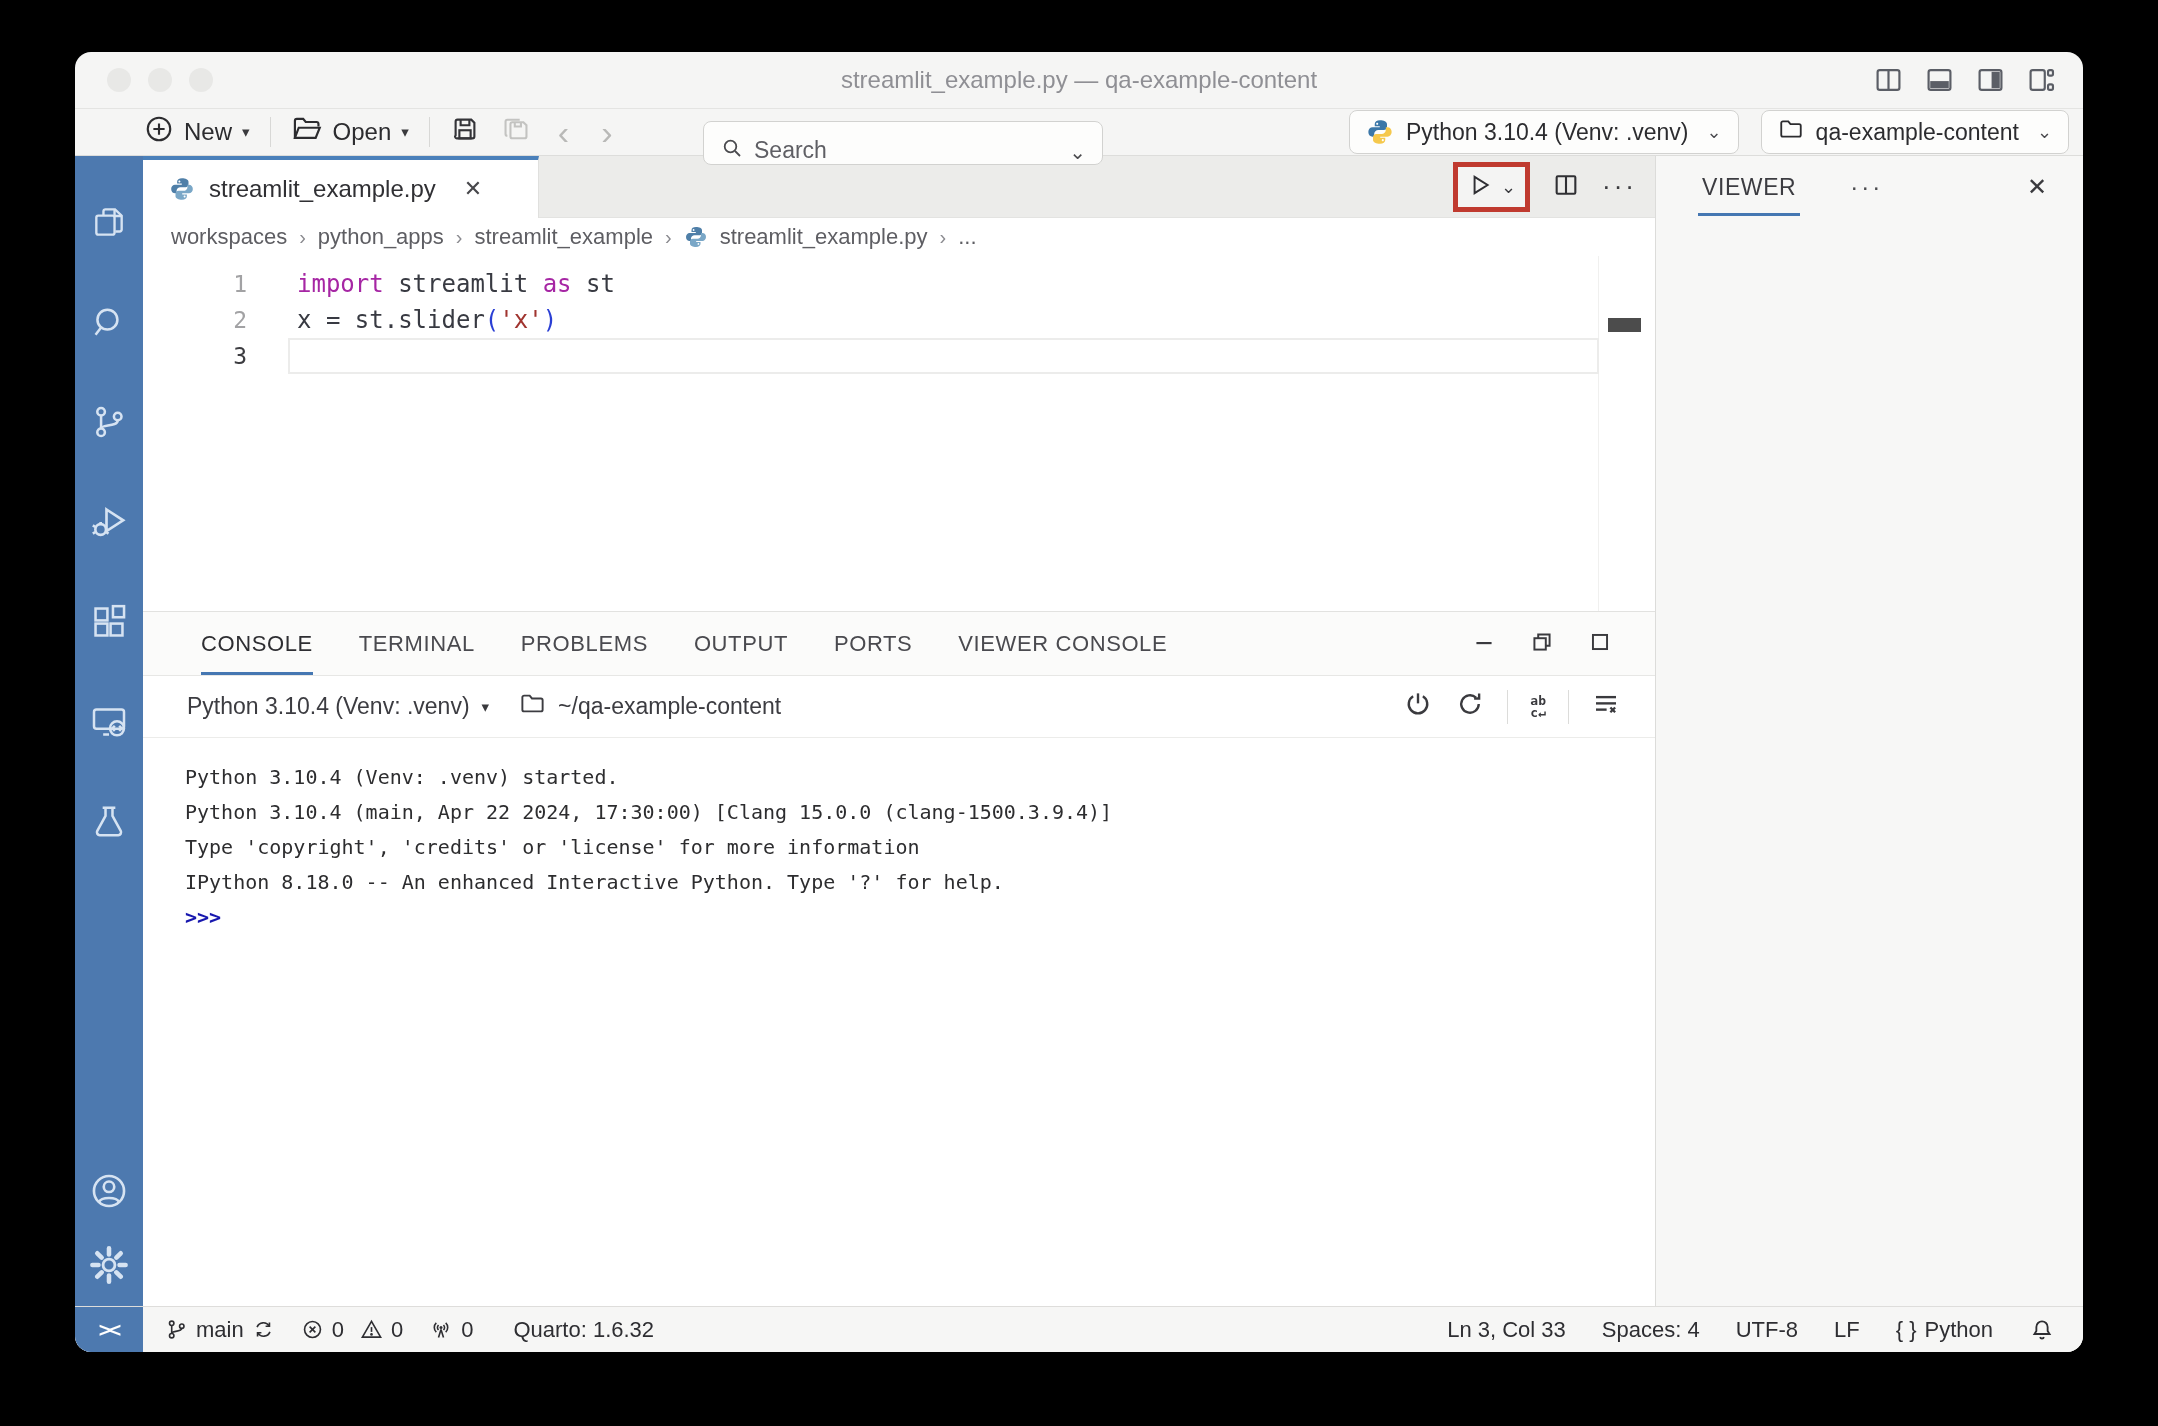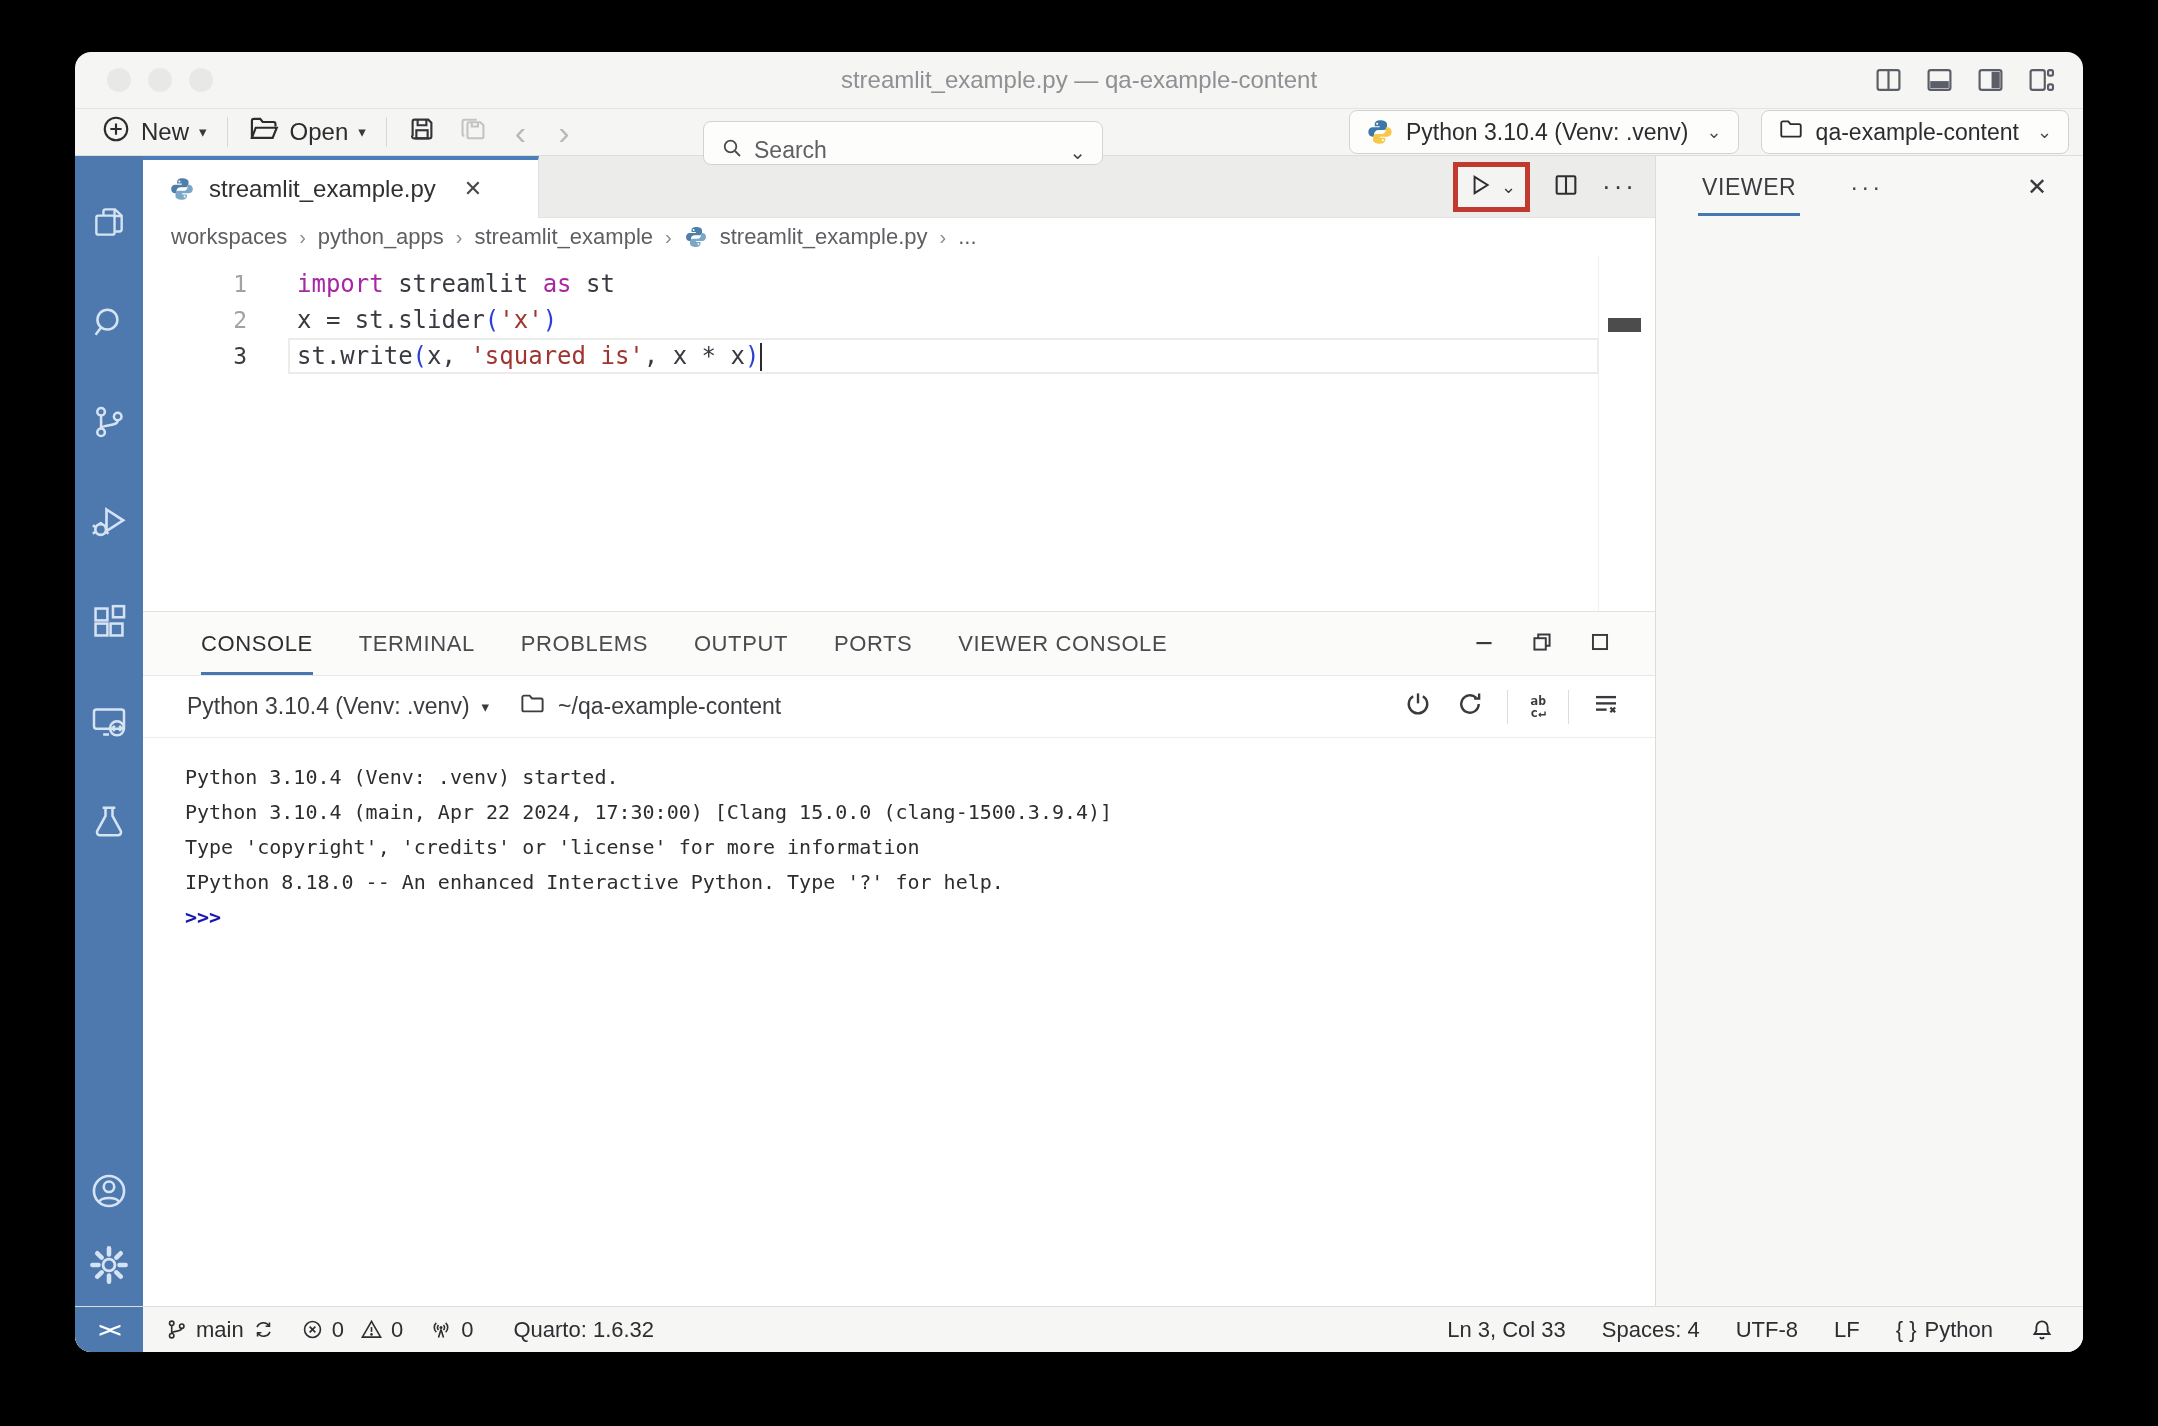--- a/index.html
+++ b/index.html
@@ -12,21 +12,21 @@
   
   .titlebar { height:56px; flex:none; display:flex; align-items:center; position:relative; }
   .traffic { display:flex; gap:17px; margin-left:32px; z-index:2; }
   .traffic span { width:24px; height:24px; border-radius:50%; background:#e8e8e6; }
   .wtitle { position:absolute; left:0; right:0; text-align:center; color:#8f8f94; font-size:24px; }
   .tb-layout-icons { margin-left:auto; display:flex; gap:24px; margin-right:28px; color:#5b5e66; z-index:2; align-items:center; }
   .tb-layout-icons svg { display:block; }
 
   
   .toolbar { height:48px; flex:none; border-top:1px solid #e4e4e2; border-bottom:1px solid #dddddb;
-    display:flex; align-items:center; position:relative; background:#f5f5f4; }
+    display:flex; align-items:center; position:relative; background:#f5f5f4;padding-left:43px; }
   .tb-left { display:flex; align-items:center; gap:20px; margin-left:26px; color:#2c2c2f; font-size:24px; }
   .tb-btn { display:flex; align-items:center; gap:10px; cursor:default; }
   .tb-div { width:1px; height:30px; background:#d8d8d6; }
   .dd-arrow { font-size:15px; color:#3a3a3d; }
   .nav-chev { font-size:34px; color:#b9b9b7; line-height:1; padding:0 6px; }
   .icon-dim { color:#c3c3c1; }
   .icon-dark { color:#343438; }
   .searchbox { position:absolute; left:628px; top:12px; width:400px; height:44px; background:#fdfdfc;
     border:1px solid #d2d2d0; border-radius:8px; display:flex; align-items:flex-end; padding:0 16px; }
   .searchbox .s-label { color:#5f5f64; font-size:23px; margin-left:10px; }
@@ -367,21 +367,20 @@
             <span class="gutter">1</span>
             <span class="ltext"><span class="tok-kw">import</span><span class="tok-pl"> streamlit </span><span class="tok-kw">as</span><span class="tok-pl"> st</span></span>
           </div>
           <div class="code-line">
             <span class="gutter">2</span>
             <span class="ltext"><span class="tok-pl">x = st.slider</span><span class="tok-pa">(</span><span class="tok-st">'x'</span><span class="tok-pa">)</span></span>
           </div>
           <div class="code-line current">
             <div class="line-box"></div>
             <span class="gutter">3</span>
-            <span class="ltext"><span class="tok-pl">st.write</span><span class="tok-pa">(</span><span class="tok-pl">x, </span><span class="tok-st">'squared is'</span><span class="tok-pl">, x * x</span><span class="tok-pa">)</span><span class="cursor"></span></span>
           </div>
         </div>
 
       <div class="panel">
         <div class="panel-tabs">
           <div style="display:contents"><div class="ptab active">CONSOLE</div><div class="ptab">TERMINAL</div><div class="ptab">PROBLEMS</div><div class="ptab">OUTPUT</div><div class="ptab">PORTS</div><div class="ptab">VIEWER CONSOLE</div></div>
           <div class="panel-win-actions">
             <span>
               <svg width="26" height="26" viewBox="0 0 24 24" stroke="currentColor" stroke-width="2">
                   <line x1="5" y1="13" x2="19" y2="13"></line>

